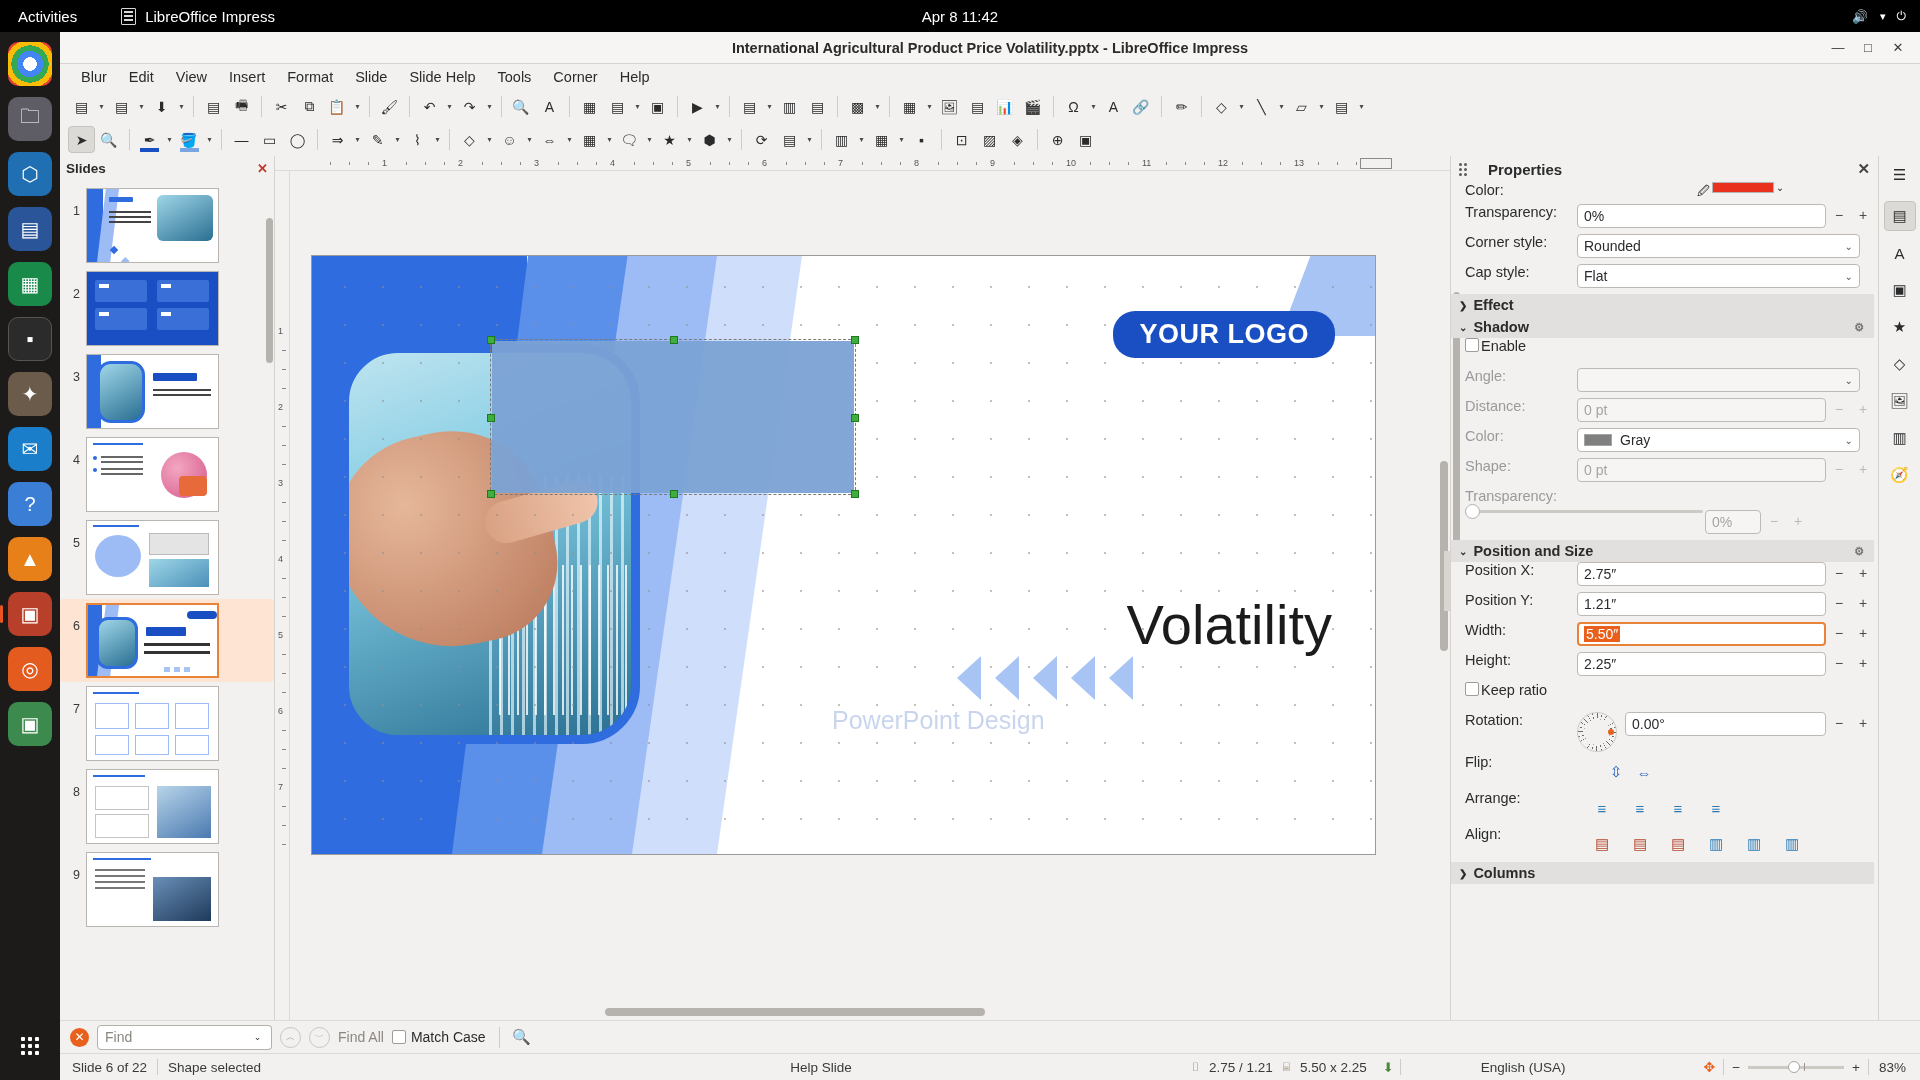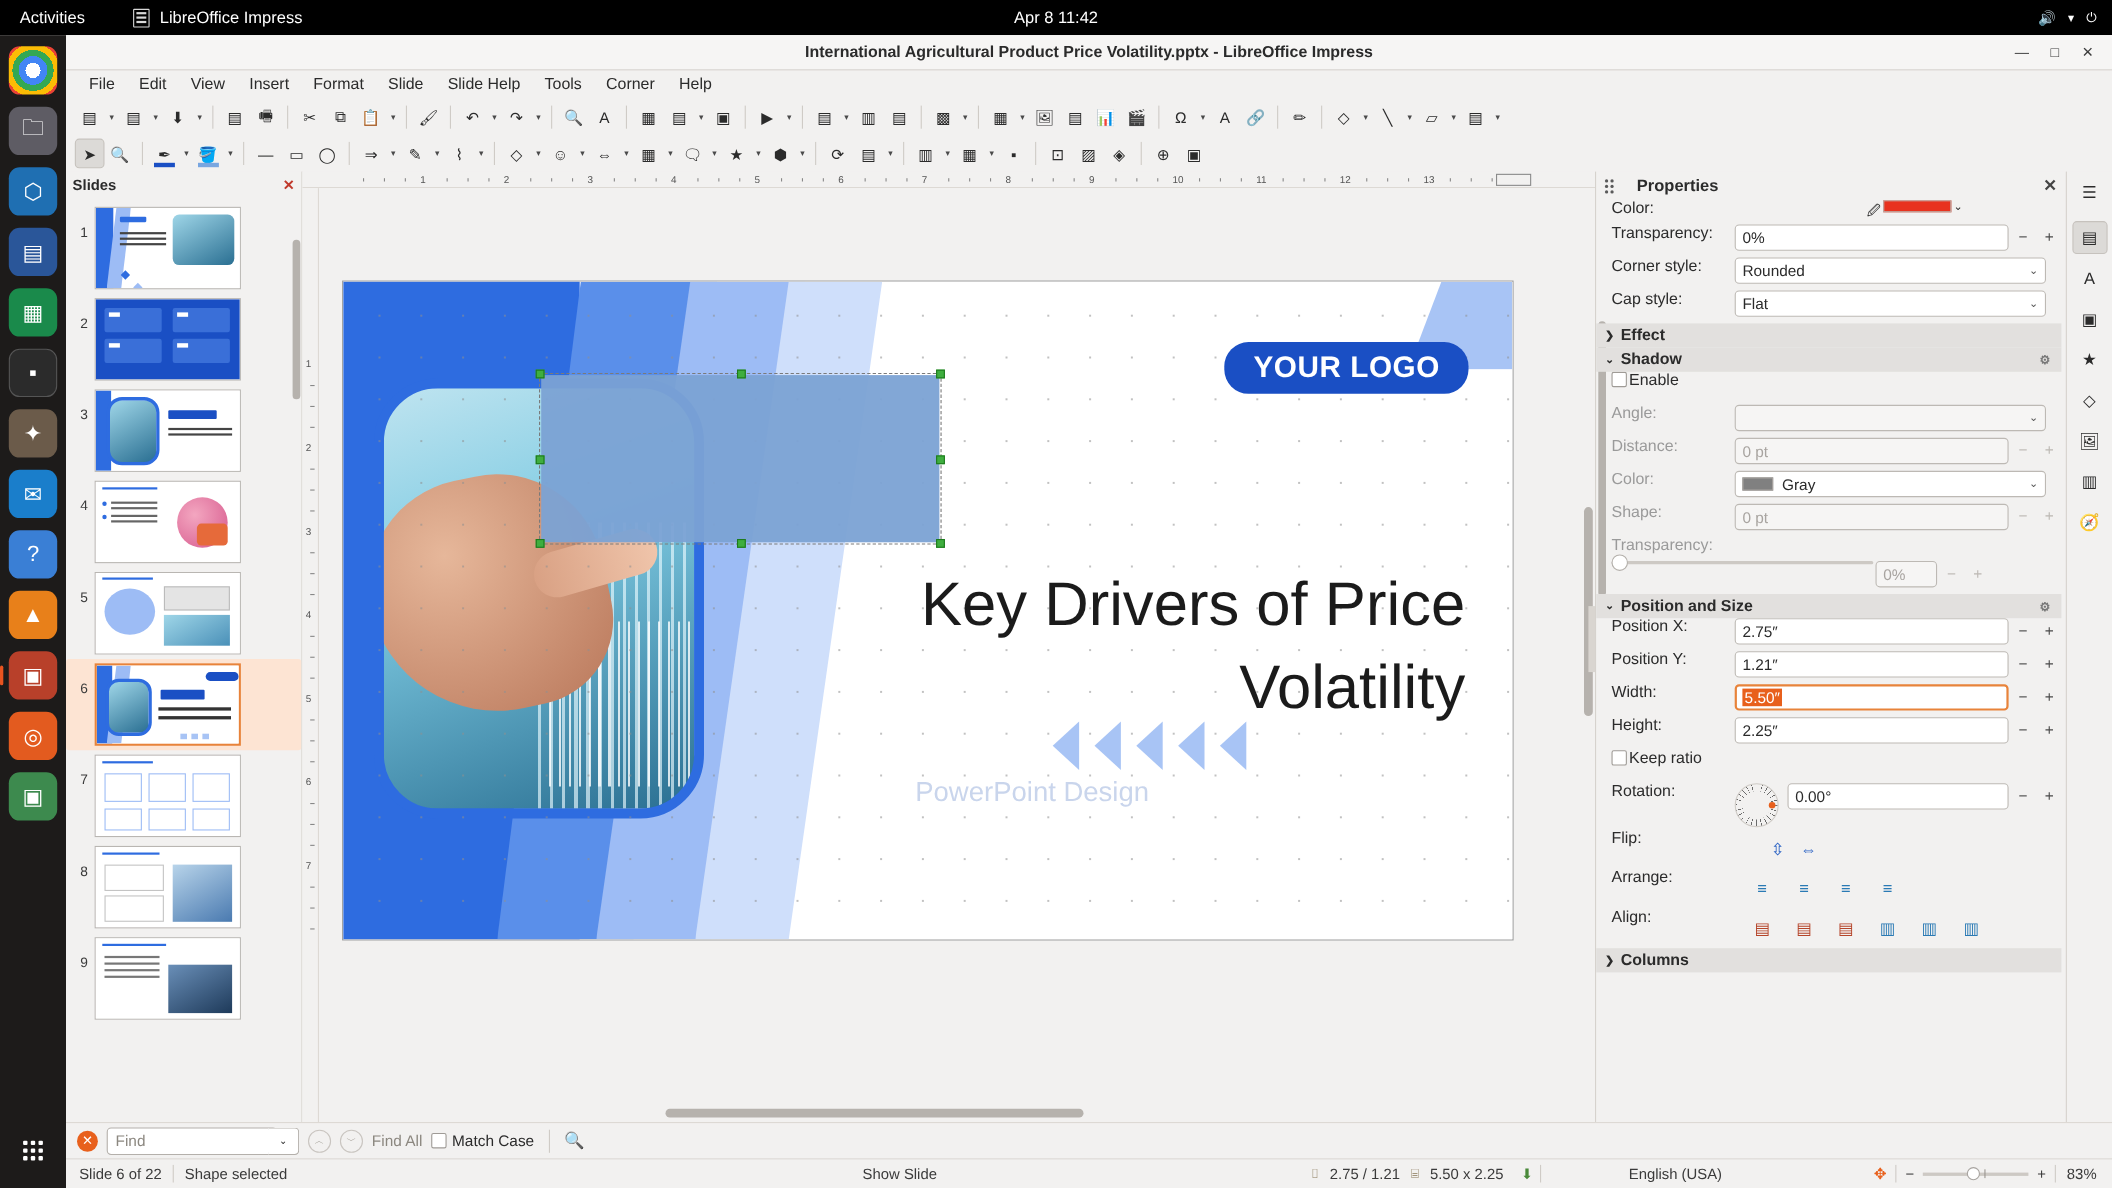--- a/index.html
+++ b/index.html
@@ -216,21 +216,21 @@
   <div id="titlebar">
     <div class="title">International Agricultural Product Price Volatility.pptx - LibreOffice Impress</div>
     <div class="wbtns">
       <div class="wbtn">—</div>
       <div class="wbtn">□</div>
       <div class="wbtn">✕</div>
     </div>
   </div>
 
   <div id="menubar">
-    <div class="mi">File</div>
+    <div class="mi">Blur</div>
     <div class="mi">Edit</div>
     <div class="mi">View</div>
     <div class="mi">Insert</div>
     <div class="mi">Format</div>
     <div class="mi">Slide</div>
     <div class="mi">Slide Help</div>
     <div class="mi">Tools</div>
     <div class="mi">Corner</div>
     <div class="mi">Help</div>
   </div>
@@ -573,21 +573,21 @@
             <div class="chart"></div>
             <div class="chart2"></div>
             <div class="hand"></div>
             <div class="finger"></div>
           </div>
 
           <div class="sl-dots"></div>
 
           <div class="sl-logo">YOUR LOGO</div>
           <div class="sl-h1">
-            <span>Key Drivers of Price</span><br>
+            <br>
             <span>Volatility</span>
           </div>
           <div class="sl-wm">PowerPoint Design</div>
 
           <div class="sl-tri" style="left:645px;top:400px;"></div>
           <div class="sl-tri" style="left:683px;top:400px;"></div>
           <div class="sl-tri" style="left:721px;top:400px;"></div>
           <div class="sl-tri" style="left:759px;top:400px;"></div>
           <div class="sl-tri" style="left:797px;top:400px;"></div>
 
@@ -839,21 +839,21 @@
     </div>
     <div class="tb-sep"></div>
     <div style="font-size:15px;color:#2a62c4;">🔍</div>
   </div>
 
   <div id="statusbar">
     <span class="sp" style="padding-left:12px;">Slide 6 of 22</span>
     <span class="sb-sep"></span>
     <span class="sp">Shape selected</span>
     <span style="flex:1;"></span>
-    <span class="sp" style="margin-right:330px;">Show Slide</span>
+    <span class="sp" style="margin-right:330px;">Help Slide</span>
     <span style="font-size:12px;color:#8a7a5a;">⌷</span>
     <span class="sp">2.75 / 1.21</span>
     <span style="font-size:12px;color:#8a7a5a;">⌸</span>
     <span class="sp">5.50 x 2.25</span>
     <span style="font-size:13px;color:#4a8a3a;padding:0 6px;">⬇</span>
     <span class="sb-sep"></span>
     <span style="flex:0 0 70px;"></span>
     <span class="sp">English (USA)</span>
     <span style="flex:0 0 120px;"></span>
     <span style="color:#e8601c;font-size:14px;padding:0 8px;">✥</span>

